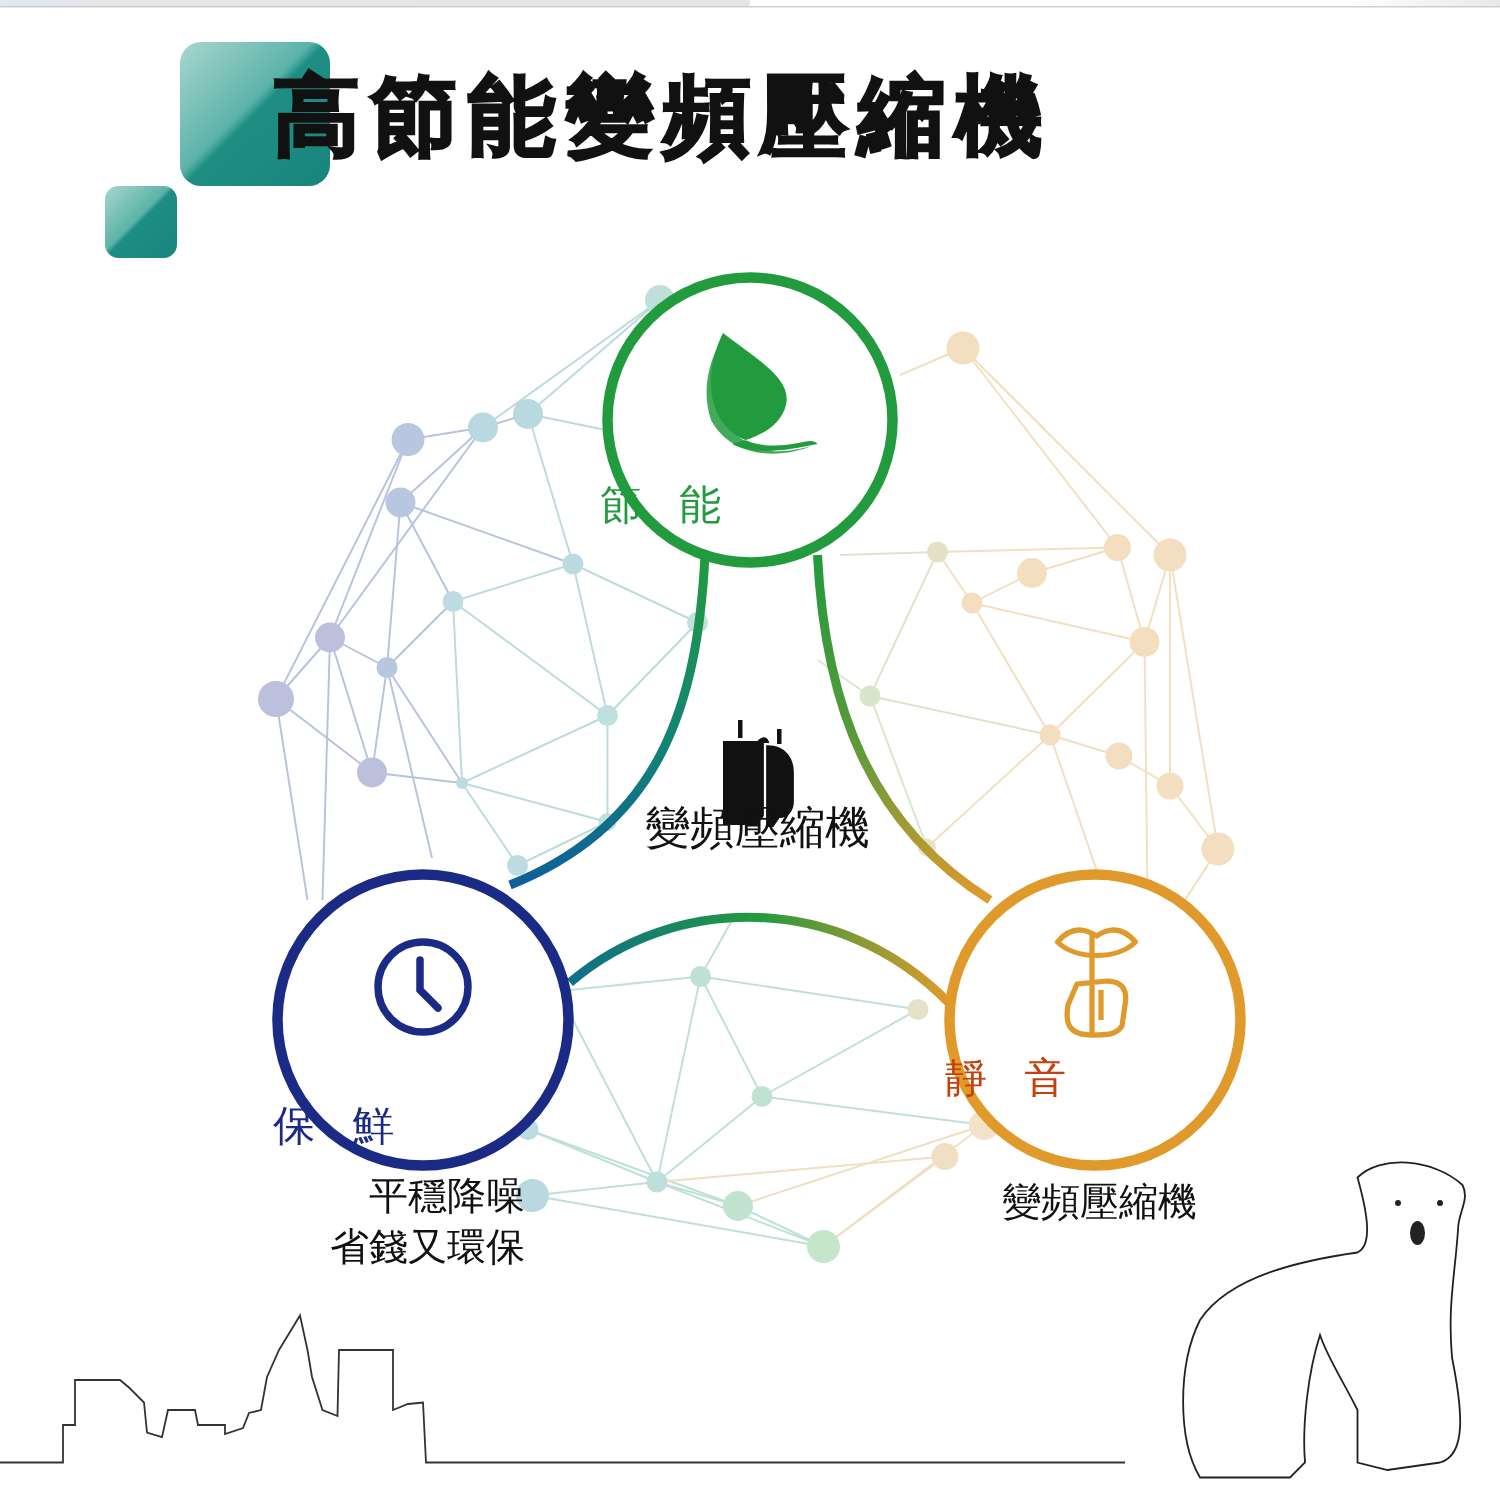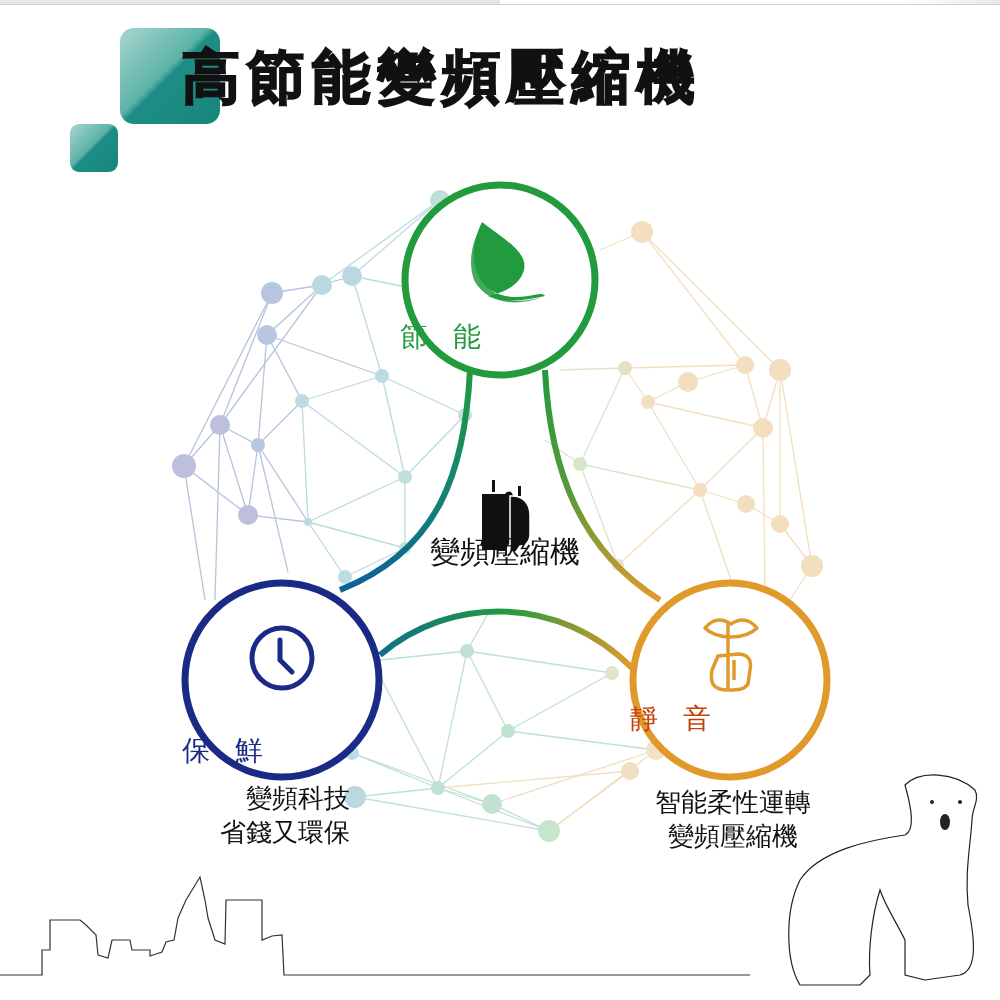--- a/index.html
+++ b/index.html
@@ -232,19 +232,18 @@
 
 <div class="circle-label" style="left:400px;top:318px;color:#229a3e;">節 能</div>
 <div class="circle-label" style="left:182px;top:700px;color:#1b2b85;margin-top:32px;">保 鮮</div>
 <div class="circle-label" style="left:630px;top:700px;color:#c2410c;">靜 音</div>
 
 <div class="center-label">變頻壓縮機</div>
 
 <div class="caption" style="left:620px;top:244px;">
 </div>
 <div class="caption" style="left:190px;top:782px;text-align:right;width:160px;">
-  <div>變頻科技</div>
+  <div>平穩降噪</div>
   <div>省錢又環保</div>
 </div>
 <div class="caption" style="left:640px;top:786px;text-align:center;width:186px;">
-  <div>智能柔性運轉</div>
   <div>變頻壓縮機</div>
 </div>
 
 </body></html>

